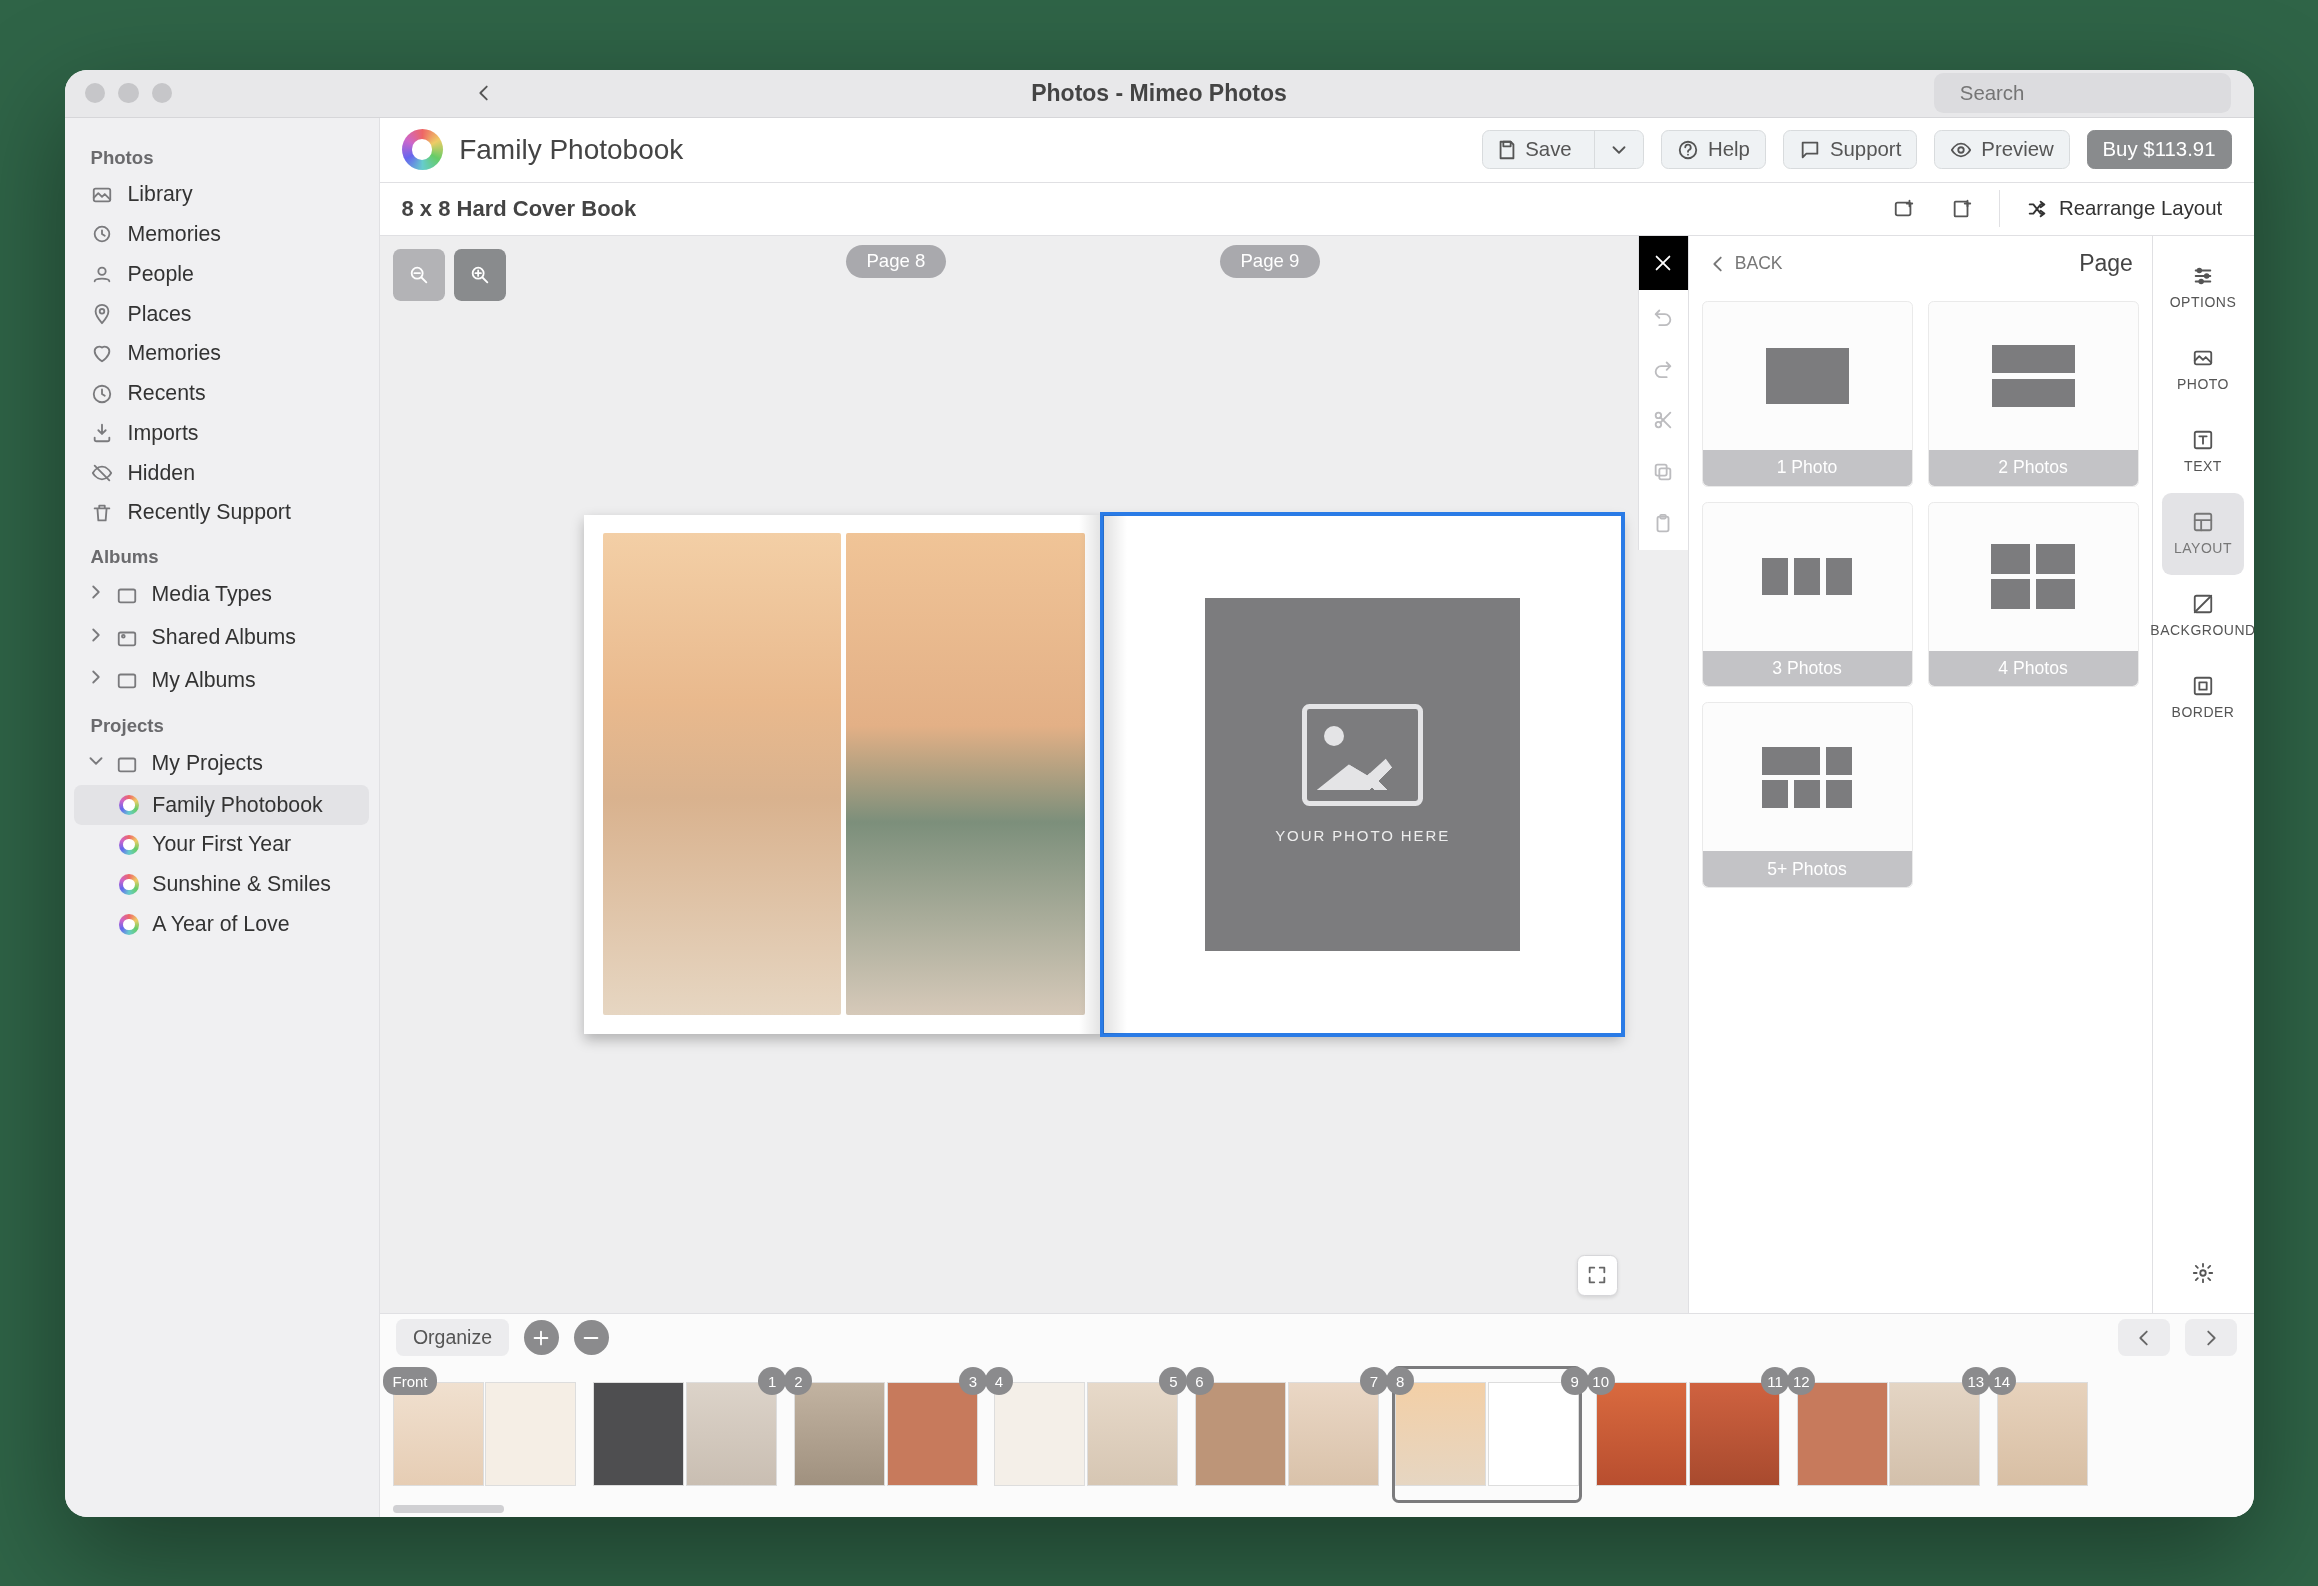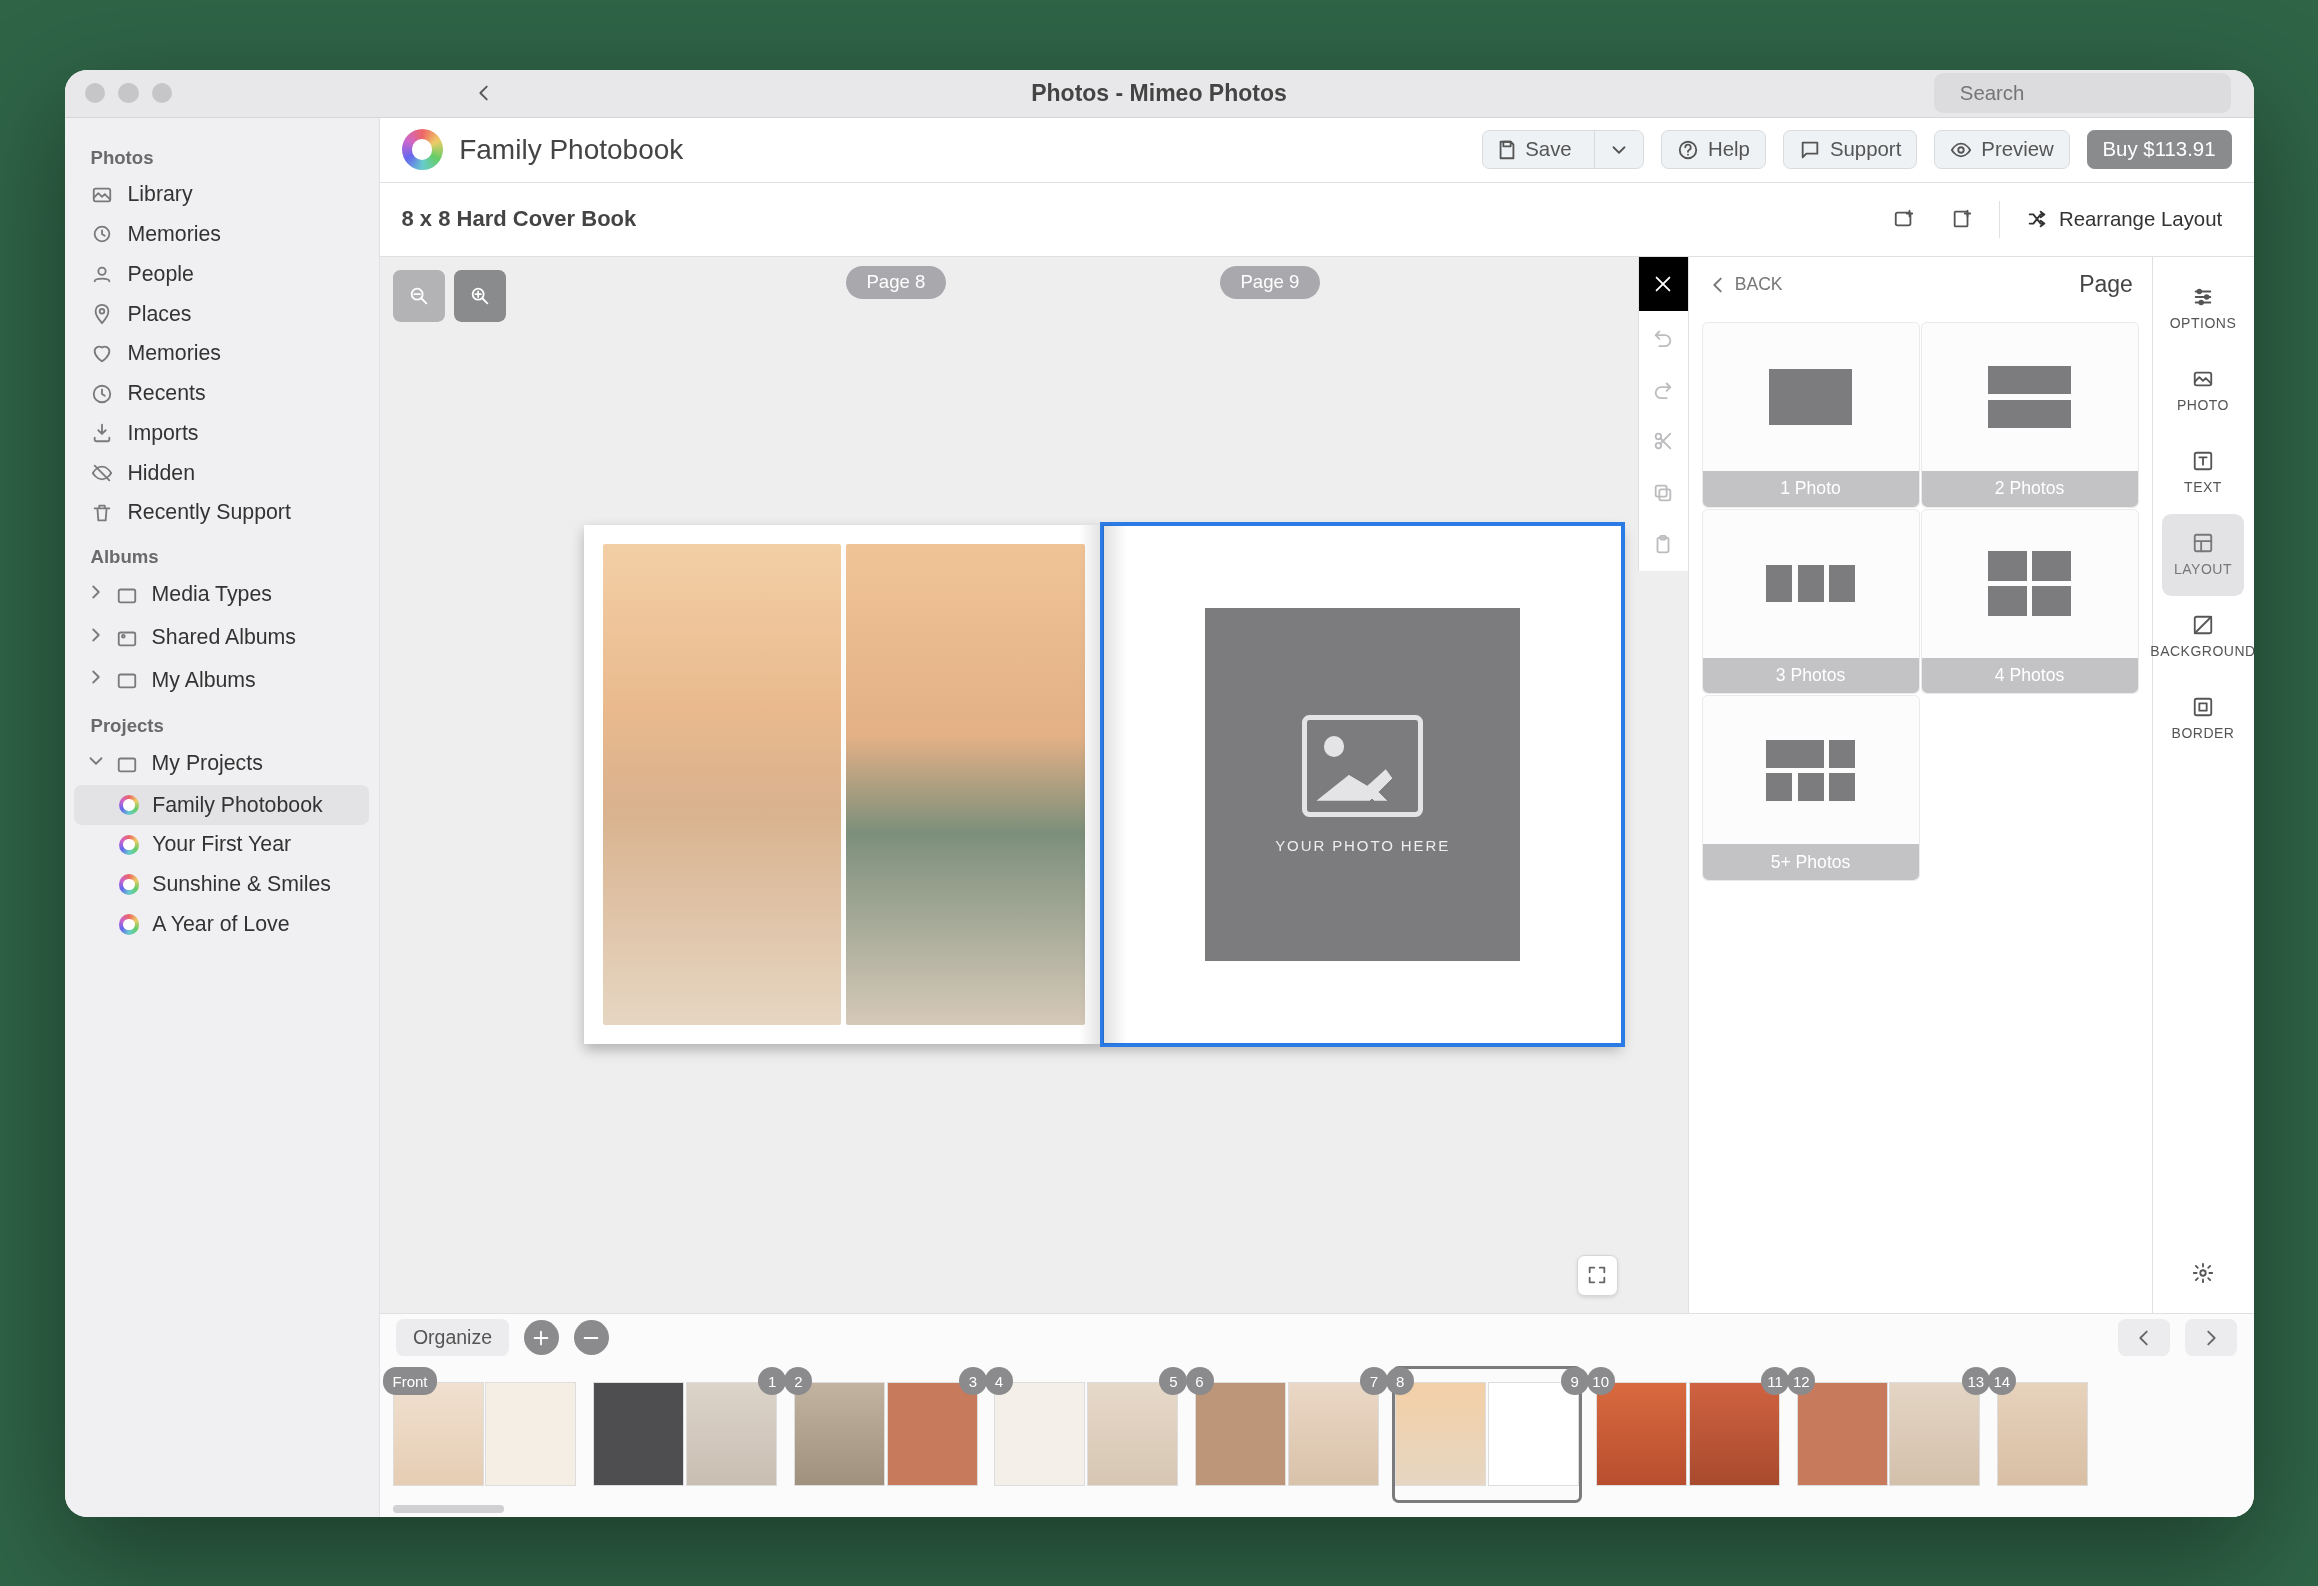--- a/index.html
+++ b/index.html
@@ -48,21 +48,21 @@
   .projectbar .logo{width:41px;height:41px;border-radius:50%;background:conic-gradient(#e66,#ec6,#6c6,#6cc,#66e,#c6c,#e66);position:relative;}
   .projectbar .logo::after{content:"";position:absolute;inset:10.2px;border-radius:50%;background:#fff;}
   .projectbar .ptitle{font-size:28px;color:#444;}
   .projectbar .spacer{flex:1;}
   .tbtn{display:flex;align-items:center;gap:9.3px;background:var(--btn);border:0.9px solid #d8dbdd;border-radius:7.4px;padding:7.4px 15px;font-size:20.4px;color:#555;cursor:pointer;}
   .tbtn.split{padding:0;}
   .tbtn.split .seg{padding:7.4px 13px;display:flex;align-items:center;gap:7.4px;}
   .tbtn.split .seg+.seg{border-left:0.9px solid #d8dbdd;}
   .tbtn.dark{background:#898b8d;border-color:#898b8d;color:#fff;}
   
-  .toolbar2{height:74px;display:flex;align-items:center;padding:0 22px;border-bottom:0.9px solid var(--line);gap:16.7px;}
+  .toolbar2{height:53px;display:flex;align-items:center;padding:0 22px;border-bottom:0.9px solid var(--line);gap:16.7px;}
   .toolbar2 .desc{font-size:22px;font-weight:600;color:#444;}
   .toolbar2 .spacer{flex:1;}
   .icobtn{width:41px;height:41px;display:flex;align-items:center;justify-content:center;color:#555;cursor:pointer;}
   .rearrange{display:flex;align-items:center;gap:11px;font-size:20.4px;color:#333;cursor:pointer;padding:0 9.3px;}
   .vdiv{width:0.9px;height:37px;background:var(--line);}
   
   .canvas-wrap{flex:1;display:flex;min-height:0;}
   .canvas{flex:1;display:flex;flex-direction:row;background:#eeeeef;position:relative;min-width:0;}
   .zoomrow{padding:13px 13px 0;display:flex;gap:9.3px;}
   .zbtn{width:52px;height:52px;border-radius:7.4px;background:#b3b3b6;display:flex;align-items:center;justify-content:center;color:#fff;cursor:pointer;}
@@ -88,21 +88,21 @@
   .editstrip{position:absolute;right:0;top:0;width:50px;background:#fff;border-left:0.9px solid var(--line);display:flex;flex-direction:column;}
   .editstrip .x{height:54px;background:#000;color:#fff;display:flex;align-items:center;justify-content:center;cursor:pointer;}
   .editstrip .ei{height:52px;display:flex;align-items:center;justify-content:center;color:#bcbcbf;cursor:pointer;}
   
   .fsbtn{position:absolute;right:70px;bottom:16.7px;width:41px;height:41px;background:#fff;border:0.9px solid #d6d6d9;border-radius:7.4px;display:flex;align-items:center;justify-content:center;color:#666;cursor:pointer;box-shadow:0 1.9px 3.7px rgba(0,0,0,.1);}
 
   .layoutpanel{width:464px;background:#fff;border-left:0.9px solid var(--line);display:flex;flex-direction:column;}
   .lp-top{height:56px;display:flex;align-items:center;padding:0 18.6px;justify-content:space-between;color:#555;}
   .lp-back{display:flex;align-items:center;gap:5.6px;font-size:17.6px;color:#777;cursor:pointer;}
   .lp-title{font-size:23px;color:#444;}
-  .lp-grid{flex:1;padding:9.3px 13px;display:grid;grid-template-columns:1fr 1fr;gap:1px;align-content:start;overflow:auto;}
+  .lp-grid{flex:1;padding:9.3px 13px;display:grid;grid-template-columns:1fr 1fr;gap:15px;align-content:start;overflow:auto;}
   .lcard{background:#fcfcfc;border-radius:5.6px;cursor:pointer;border:0.9px solid #eaeaea;display:flex;flex-direction:column;}
   .lprev{flex:1;min-height:148px;display:flex;align-items:center;justify-content:center;}
   .lcap{background:#c3c3c6;color:#fff;font-size:17.6px;text-align:center;padding:7.4px;border-radius:0 0 5.6px 5.6px;}
   .lg{display:grid;gap:5.6px;}
   .lg div{background:var(--thumb);}
 
   .rightstrip{width:102px;border-left:0.9px solid var(--line);display:flex;flex-direction:column;align-items:center;padding-top:11px;}
   .rs-item{width:82px;height:82px;display:flex;flex-direction:column;align-items:center;justify-content:center;gap:7.4px;font-size:14px;color:#555;cursor:pointer;border-radius:9.3px;letter-spacing:0.5px;}
   .rs-item.sel{background:#e3e3e6;color:#777;}
   .rs-spacer{flex:1;}

